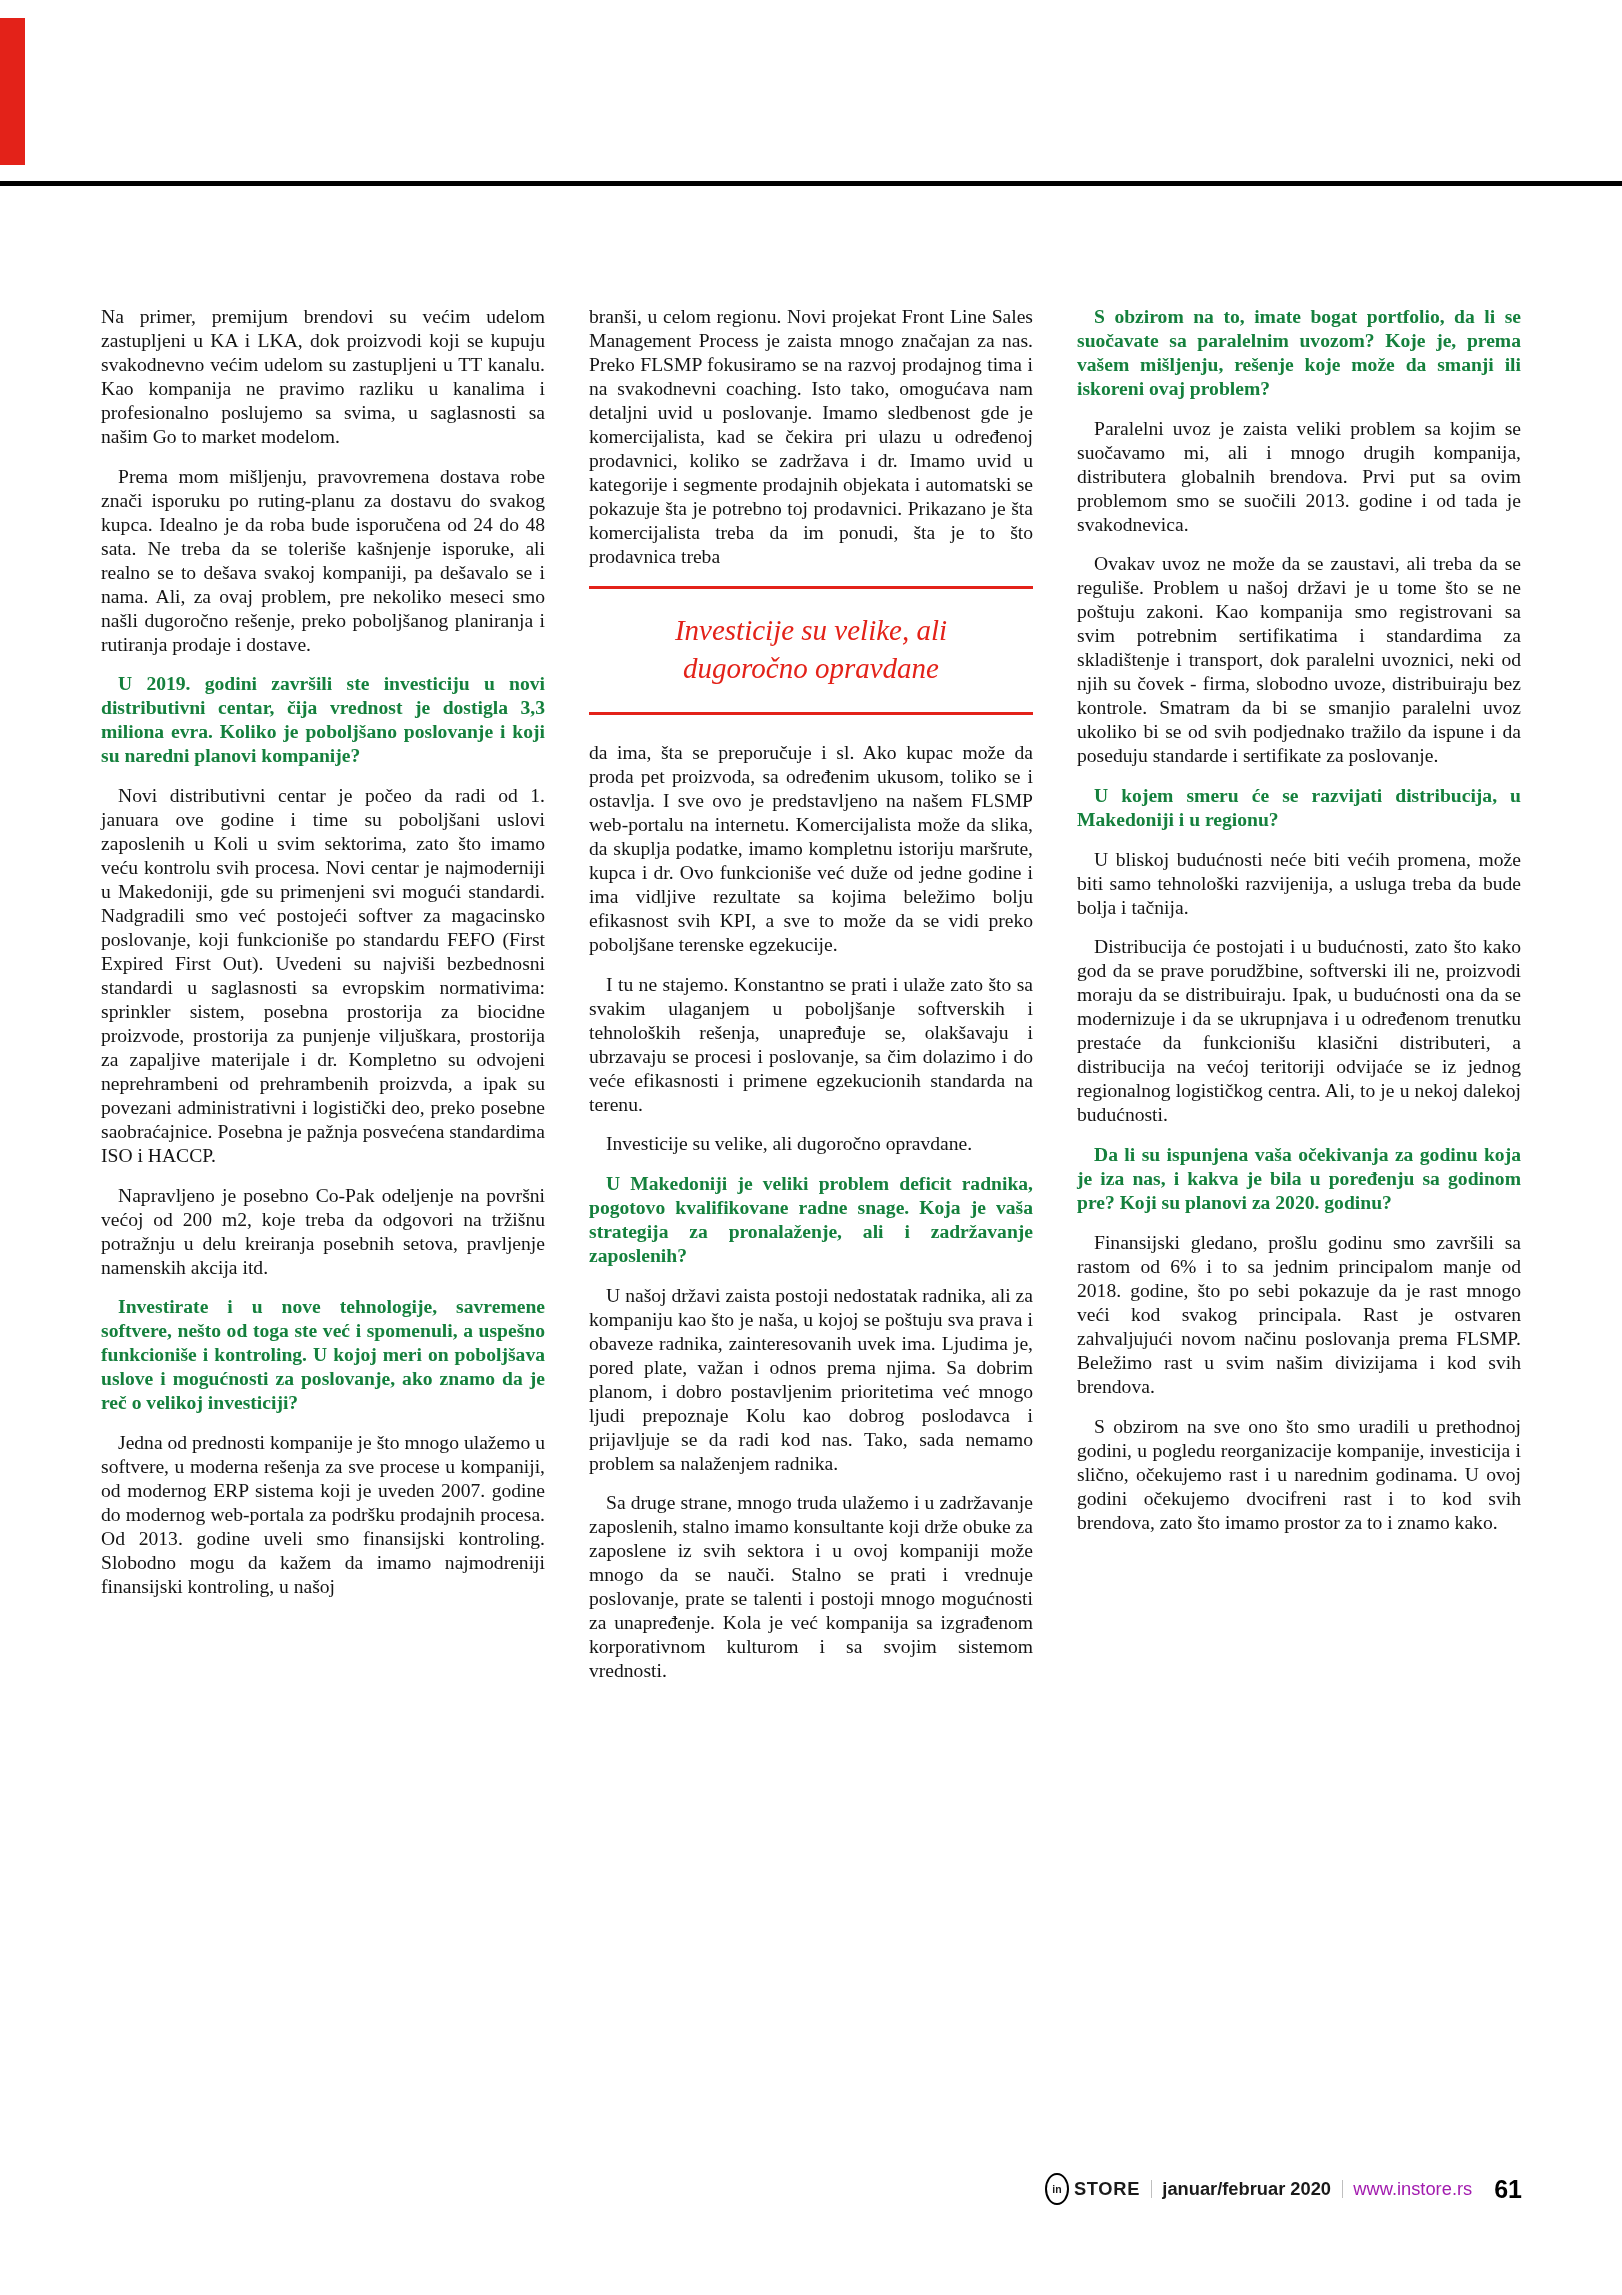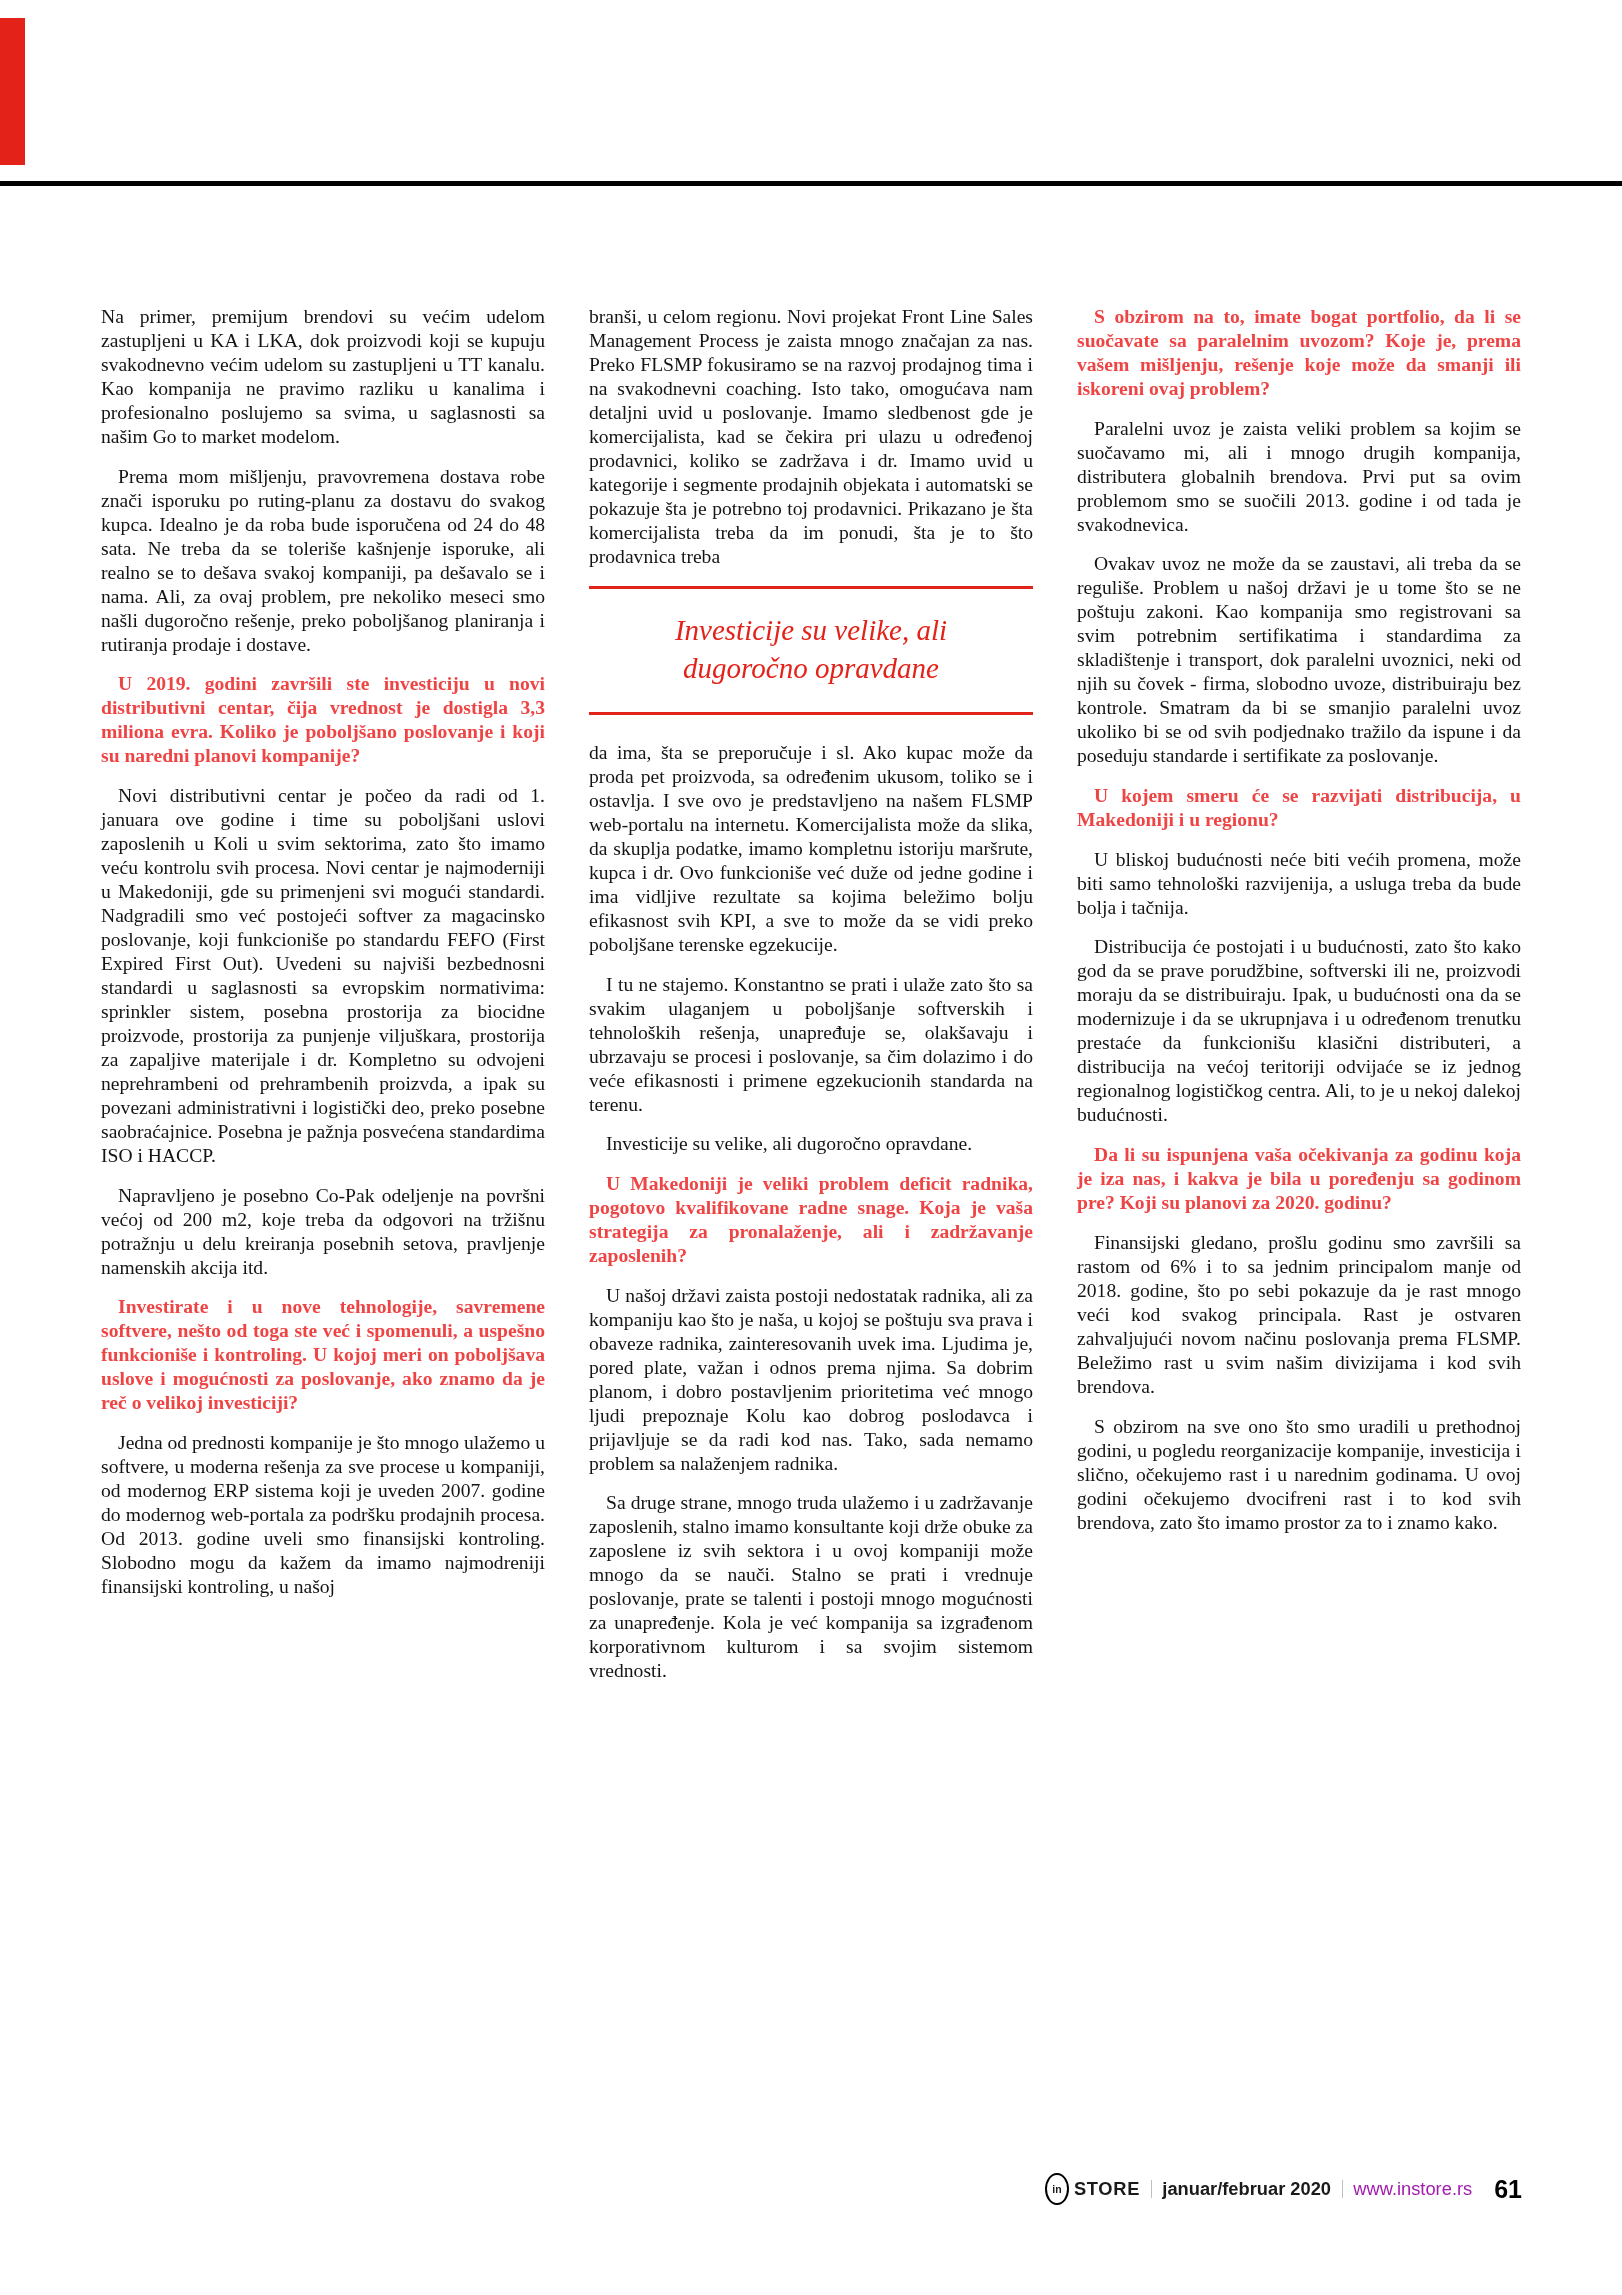--- a/index.html
+++ b/index.html
@@ -36,21 +36,21 @@
   }
   .col { flex: 1 1 0; min-width: 0; }
   .col p {
     margin: 0 0 15.7px 0;
     font-size: 19.6px;
     line-height: 24px;
     text-align: justify;
     text-indent: 17px;
   }
   .col p.lead { text-indent: 0; }
-  .col p.question { font-weight: 700; color: #ef4444; }
+  .col p.question { font-weight: 700; color: #15803d; }
   .pull-quote {
     margin: 17px 0 26px 0;
     padding: 22px 6.5px 25px 6.5px;
     border-top: 3.9px solid #e32219;
     border-bottom: 3.9px solid #e32219;
     text-align: center;
     font-style: italic;
     color: #e32219;
     font-size: 29px;
     line-height: 38px;

